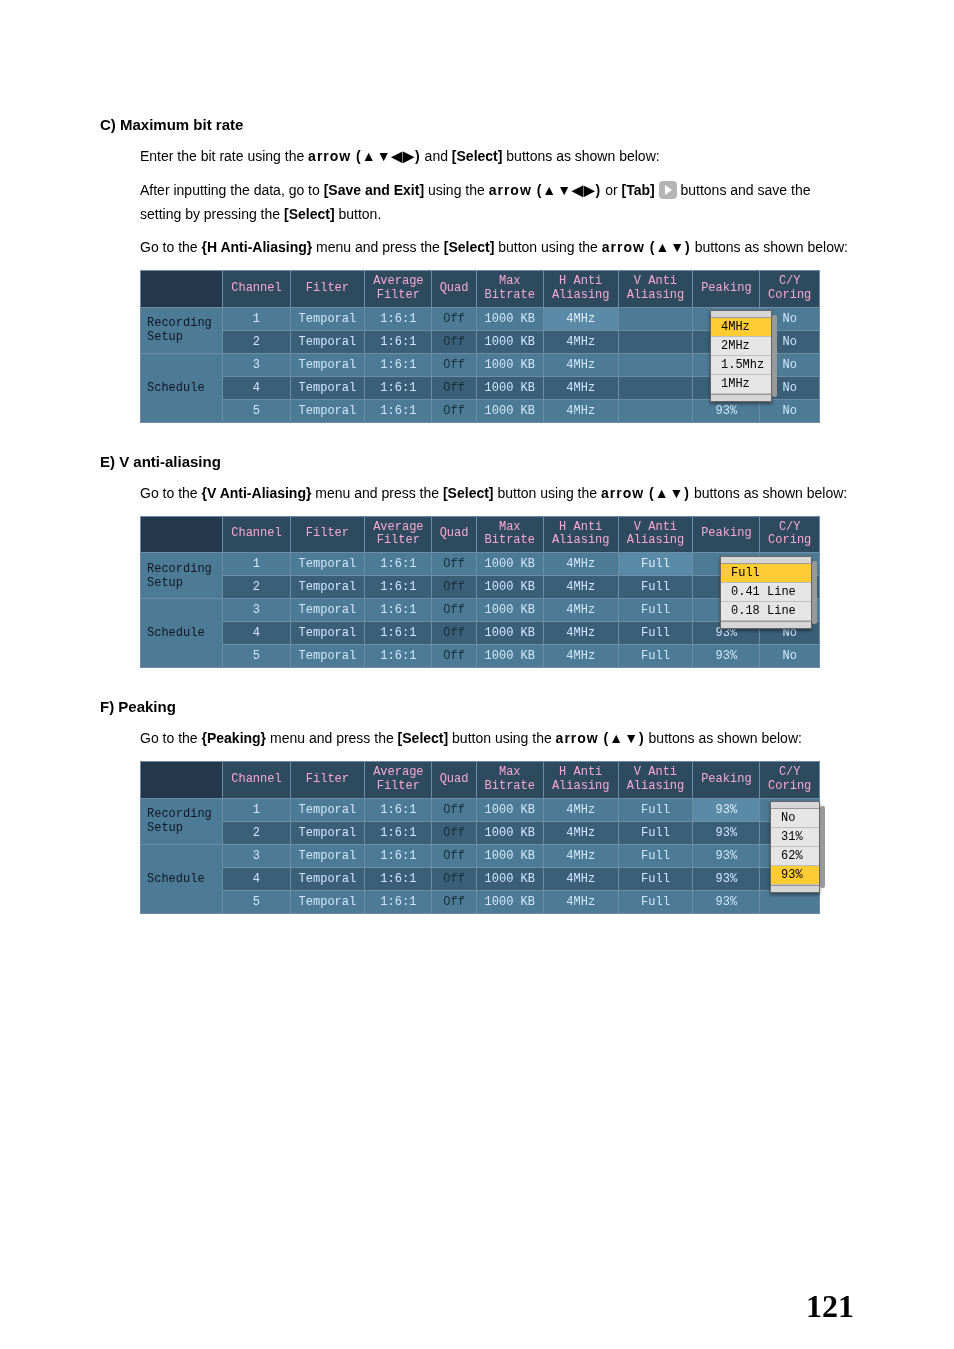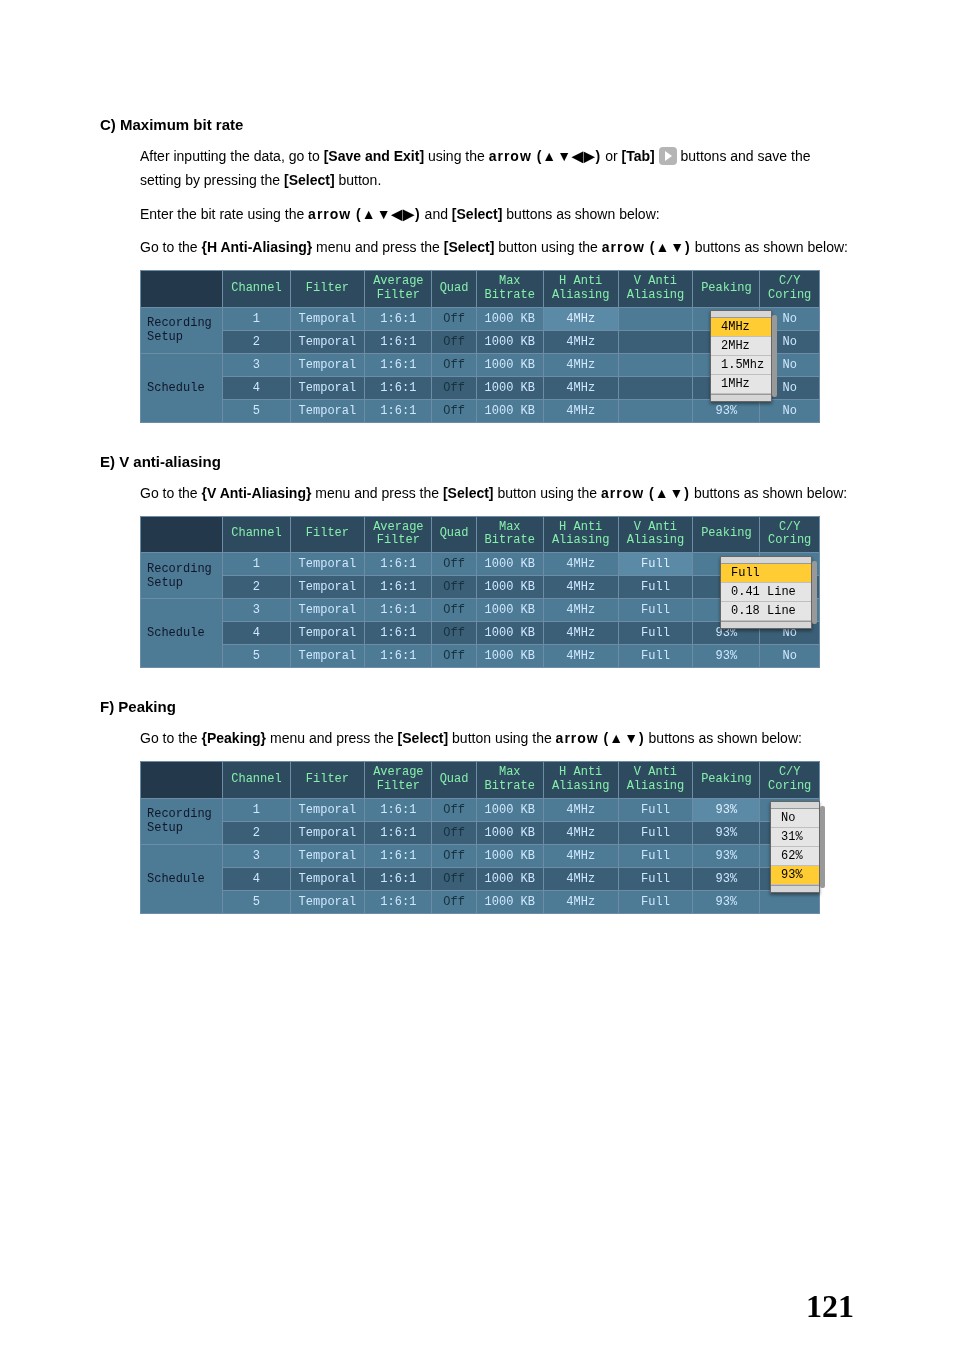--- a/index.html
+++ b/index.html
@@ -63,21 +63,21 @@
     color: #cfe8ff;
   }
   table.ui th, table.ui td {
     border: 1px solid #6d8ca6;
     padding: 4px 6px;
     text-align: center;
     vertical-align: middle;
   }
   table.ui th {
     background: #2e4a5e;
-    color: #86efac;
+    color: #f9a8d4;
     font-weight: normal;
     line-height: 1.15;
   }
   table.ui td { background: #3a5f77; }
   table.ui tr.hl td { background: #4d7a94; }
   table.ui td.sidelabel {
     background: #23384a;
     text-align: left;
     color: #0f172a;
   }
@@ -135,40 +135,40 @@
     font-weight: bold;
     text-align: right;
   }
 </style>
 </head>
 <body>
 
 <div class="page">
 
   <p class="section-heading">C) Maximum bit rate</p>
+  <p class="body-text">
+    <span>Enter the bit rate using the </span>
+    <span class="bold tri">arrow (▲▼◀▶)</span>
+    <span> and </span>
+    <span class="bold">[Select]</span>
+    <span> buttons as shown below:</span>
+  </p>
   <p class="body-text">
     <span>After inputting the data, go to </span>
     <span class="bold">[Save and Exit]</span>
     <span> using the </span>
     <span class="bold tri">arrow (▲▼◀▶)</span>
     <span> or </span>
     <span class="bold">[Tab]</span>
     <span> </span>
     <span class="iconbtn"></span>
     <span> buttons and save the setting by pressing the </span>
     <span class="bold">[Select]</span>
     <span> button.</span>
   </p>
-  <p class="body-text">
-    <span>Enter the bit rate using the </span>
-    <span class="bold tri">arrow (▲▼◀▶)</span>
-    <span> and </span>
-    <span class="bold">[Select]</span>
-    <span> buttons as shown below:</span>
-  </p>
 
   <p class="body-text">
     <span>Go to the </span>
     <span class="bold">{H Anti-Aliasing}</span>
     <span> menu and press the </span>
     <span class="bold">[Select]</span>
     <span> button using the </span>
     <span class="bold tri">arrow (▲▼)</span>
     <span> buttons as shown below:</span>
   </p>

